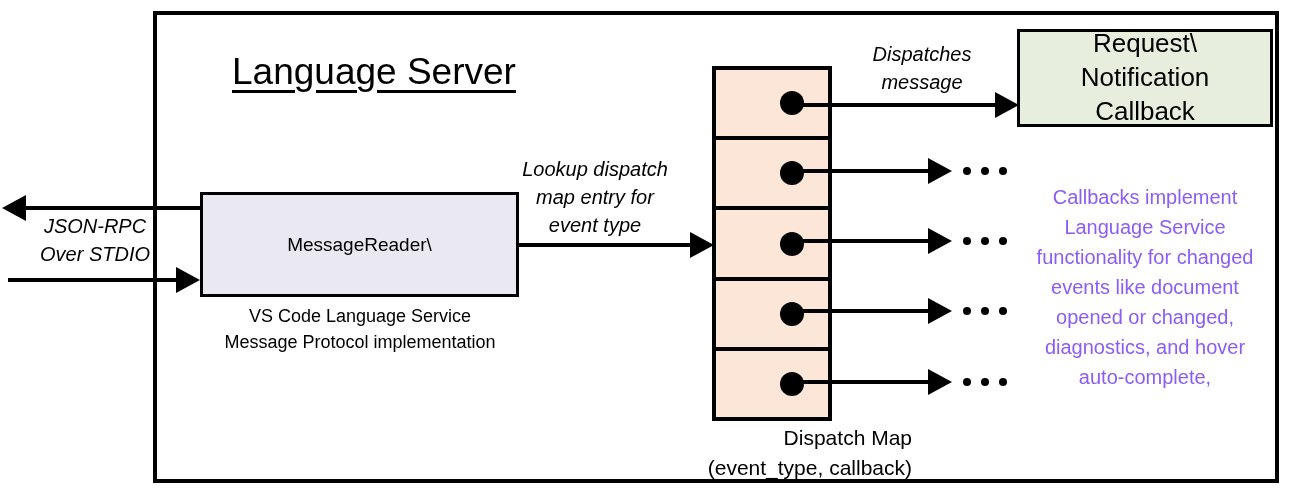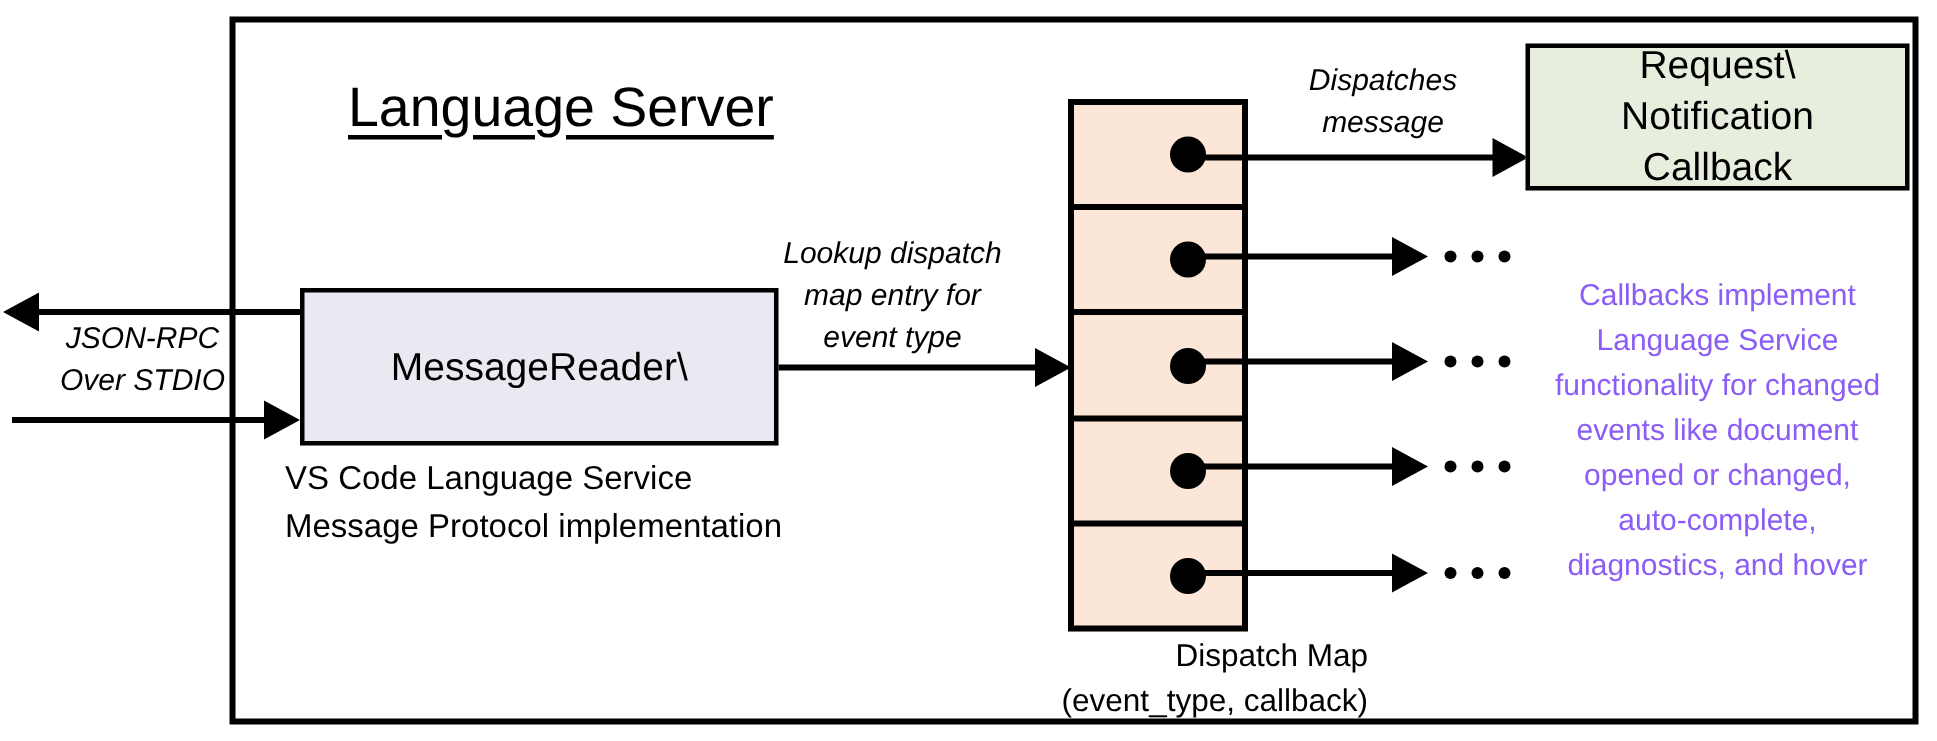--- a/index.html
+++ b/index.html
@@ -48,29 +48,30 @@
     top: 192px;
     width: 319px;
     height: 105px;
     background: #eae9f2;
     border: 3px solid #000000;
     box-sizing: border-box;
     display: flex;
     align-items: center;
     justify-content: center;
     text-align: center;
-    font-size: 26px;
+    font-size: 19px;
     line-height: 1.35;
     color: #000000;
   }
   #message-reader-caption {
     left: 190px;
     top: 303px;
     width: 340px;
-    font-size: 22px;
+    text-align: center;
+    font-size: 18px;
     line-height: 1.45;
     color: #000000;
   }
 
   
   #dispatch-map {
     left: 712px;
     top: 66px;
     width: 120px;
     height: 355px;
@@ -295,17 +296,17 @@
       <div>Notification</div>
       <div>Callback</div>
     </div>
   </div>
   <div class="abs" id="callback-caption">
     <div>Callbacks implement</div>
     <div>Language Service</div>
     <div>functionality for changed</div>
     <div>events like document</div>
     <div>opened or changed,</div>
+    <div>diagnostics, and hover</div>
     <div>auto-complete,</div>
-    <div>diagnostics, and hover</div>
   </div>
 
 </div>
 
 </body></html>

